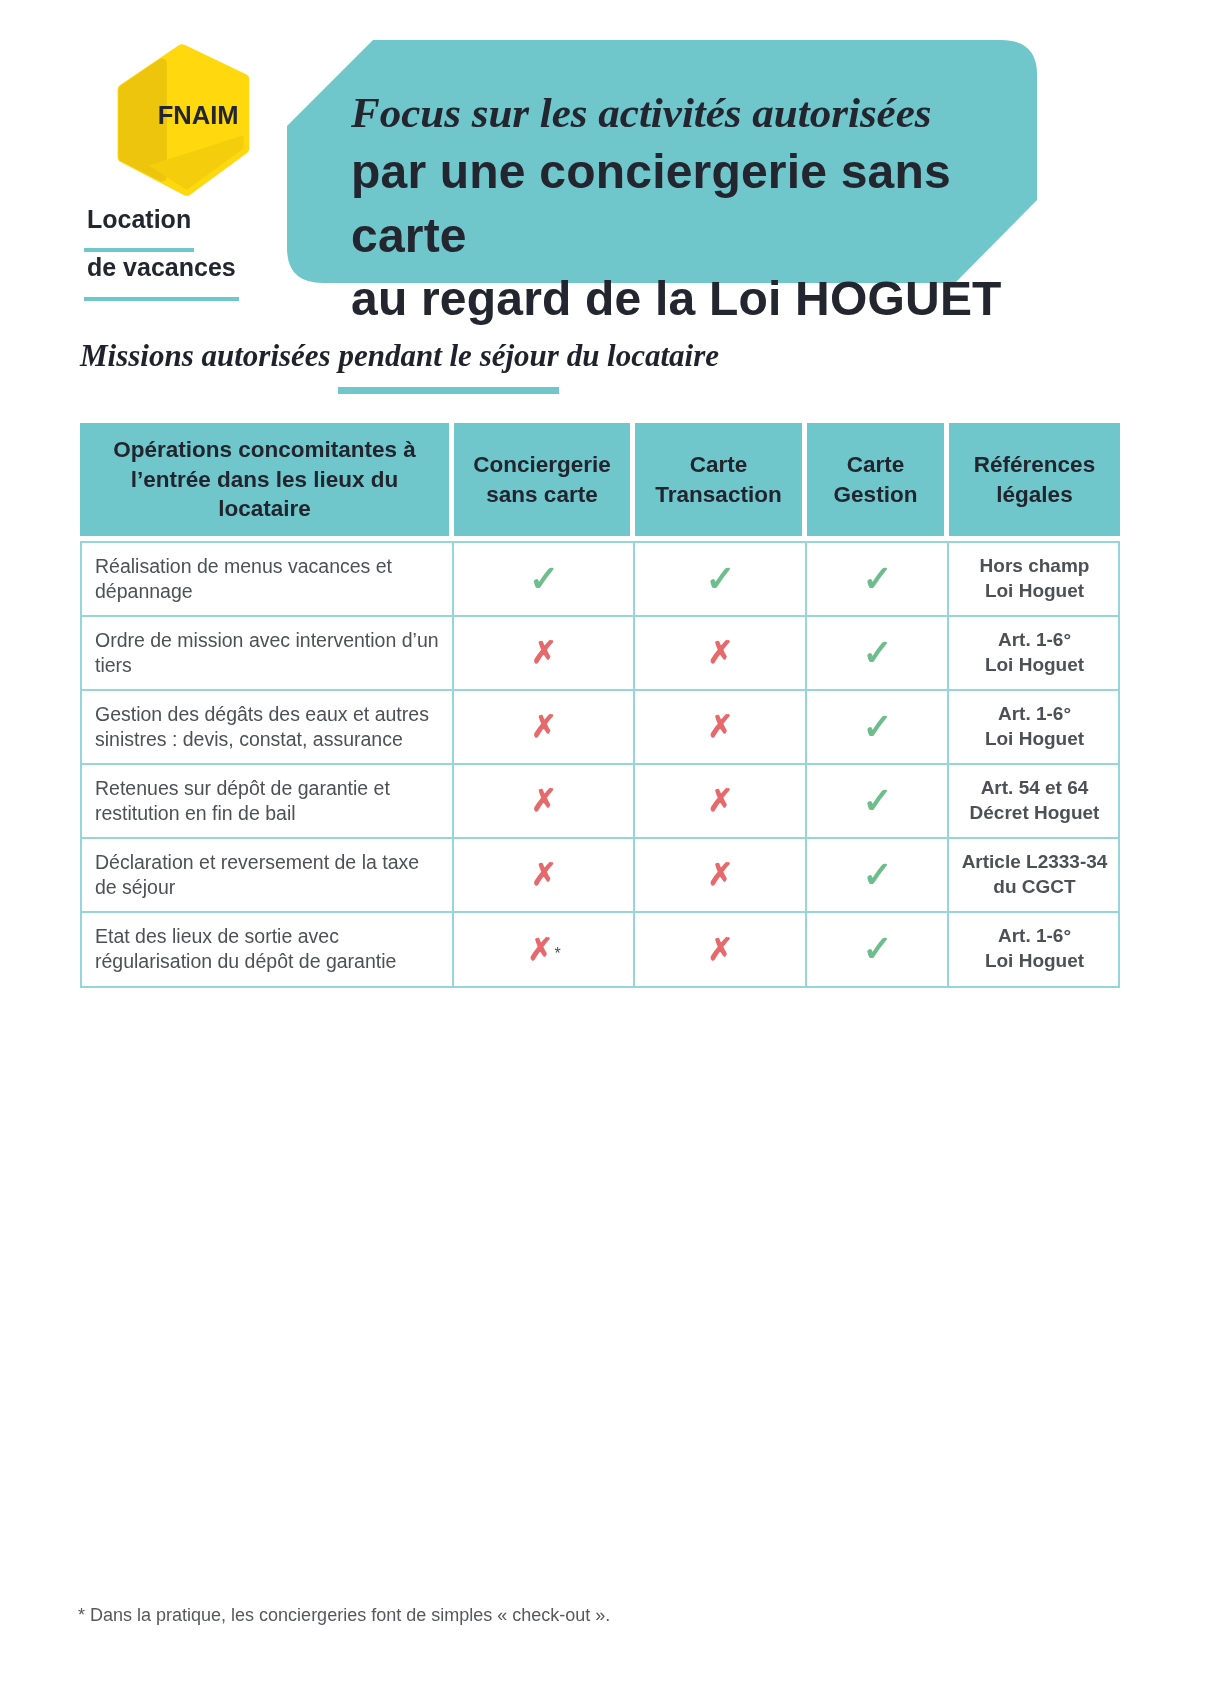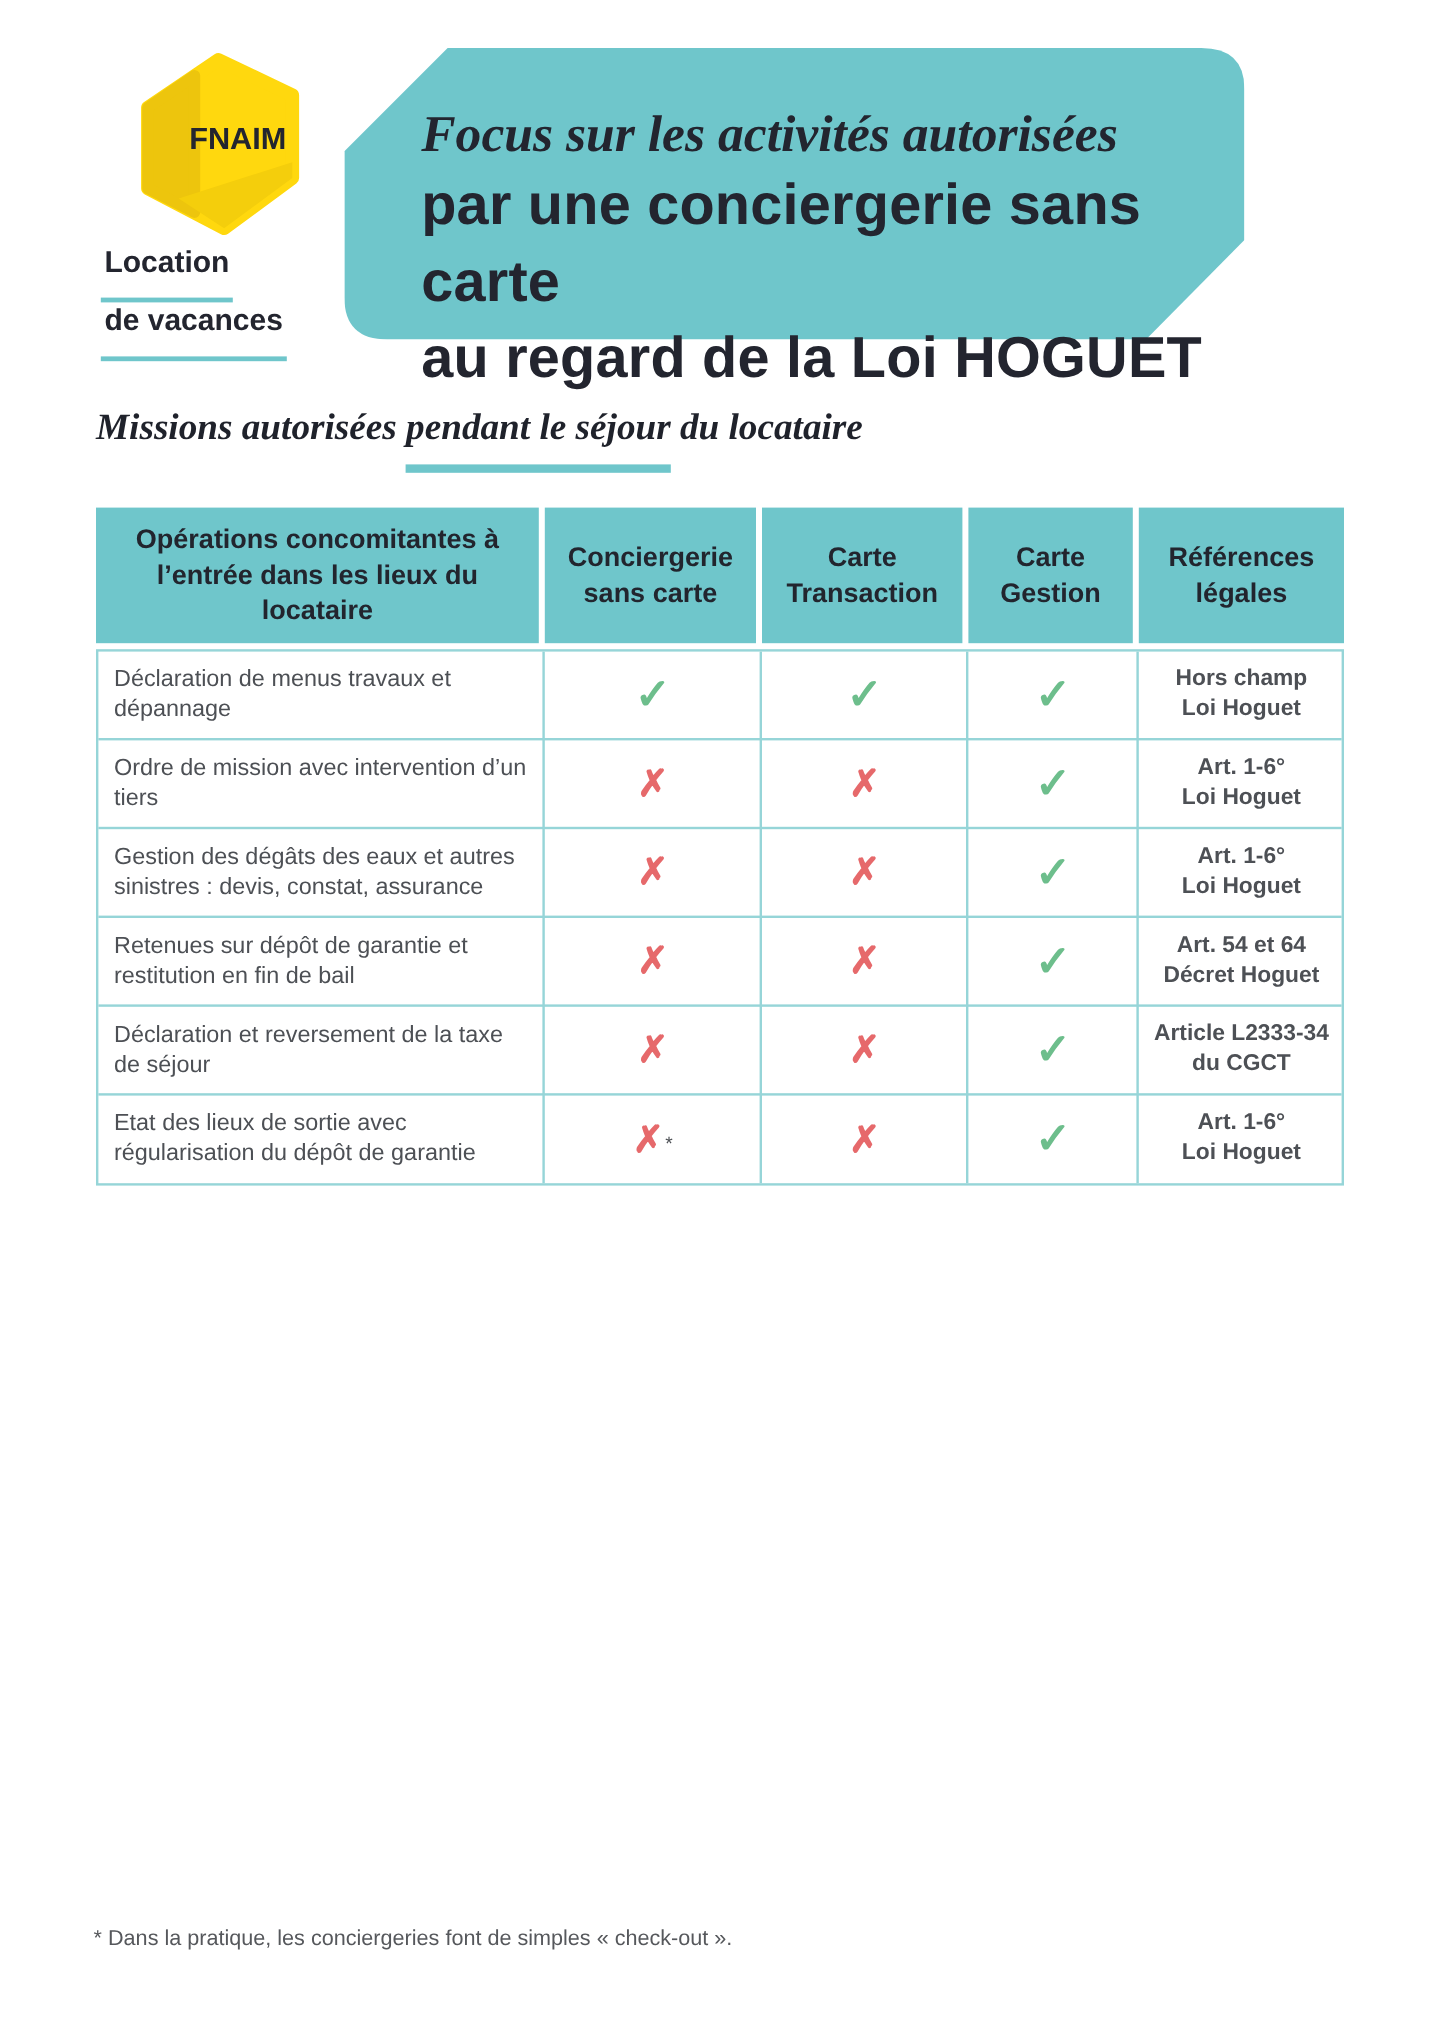--- a/index.html
+++ b/index.html
@@ -117,21 +117,21 @@
       <div class="th">Carte Transaction</div>
       <div class="th">Carte Gestion</div>
       <div class="th">Références légales</div>
     </div>
   <div class="tbody">
     <div class="vline vline1"></div>
     <div class="vline vline2"></div>
     <div class="vline vline3"></div>
     <div class="vline vline4"></div>
   <div class="trow">
-        <div class="cell-op">Déclaration de menus travaux et dépannage</div>
+        <div class="cell-op">Réalisation de menus vacances et dépannage</div>
         <div class="cell-mark">
           <span class="mark mark-check">✓</span>
         </div>
         <div class="cell-mark">
           <span class="mark mark-check">✓</span>
         </div>
         <div class="cell-mark">
           <span class="mark mark-check">✓</span>
         </div>
         <div class="cell-ref">Hors champ

